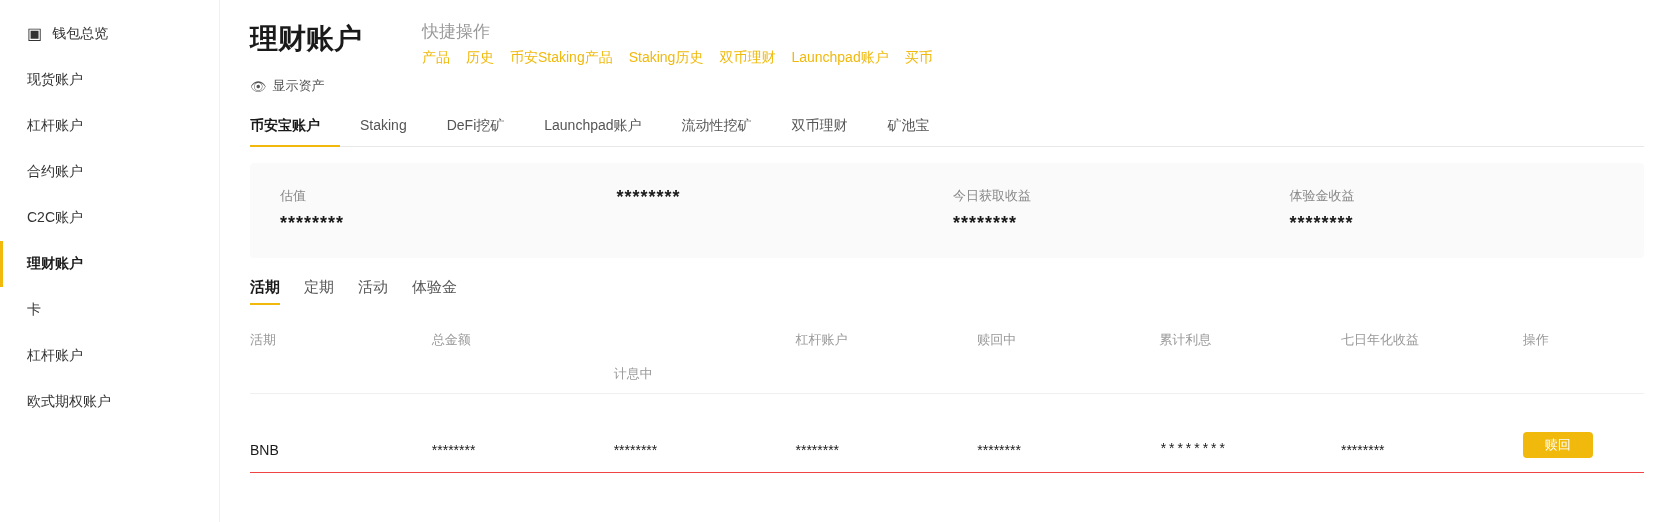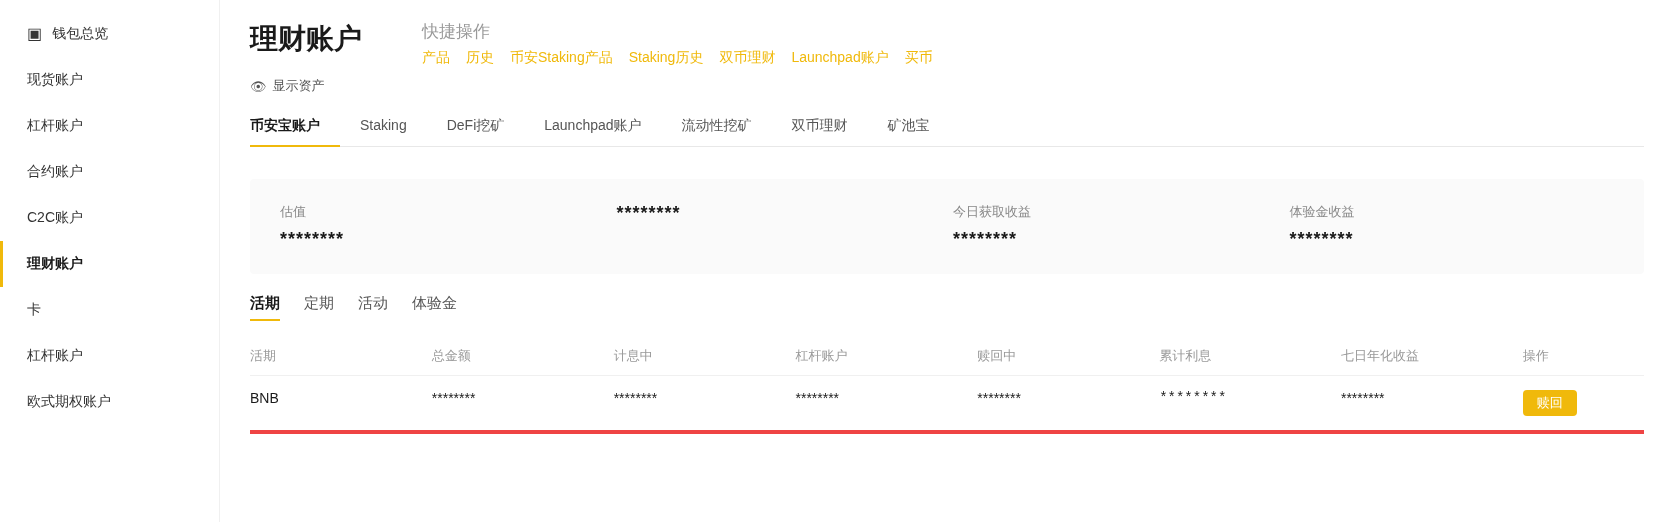--- a/index.html
+++ b/index.html
@@ -89,21 +89,21 @@
       cursor: pointer;
       margin-top: 4px;
     }
     .eye-icon { color: #555; }
 
     
     .tabs {
       display: flex;
       gap: 0;
       border-bottom: 1px solid #e8e8e8;
-      margin-bottom: 32px;
+      margin-bottom: 16px;
     }
     .tab {
       padding: 10px 20px;
       cursor: pointer;
       font-size: 14px;
       color: #555;
       border-bottom: 2px solid transparent;
       margin-bottom: -1px;
     }
     .tab.active {
@@ -165,39 +165,39 @@
     .table-header {
       display: flex;
       padding: 10px 0;
       border-bottom: 1px solid #f0f0f0;
       color: #999;
       font-size: 13px;
     }
     .table-row {
       display: flex;
       padding: 14px 0;
-      border-bottom: 4px solid #ef4444;
-      align-items: flex-start;
+      border-bottom: 1px solid #ef4444;
+      align-items: flex-end;
       font-size: 14px;
     }
     .col-name { flex: 1.2; }
     .col-total { flex: 1.2; }
-    .col-accruing { flex: 1.2; }
+    .col-accruing { flex: 1.2; margin-top: 34px; }
     .col-today { flex: 1.2; }
     .col-redeeming { flex: 1.2; }
     .col-accumulated { flex: 1.2; font-family: Liberation Mono, monospace; }
     .col-7day { flex: 1.2; }
     .col-action { flex: 0.8; }
 
     .redeem-btn {
       background: #f0b90b;
       color: #fff;
       border: none;
       border-radius: 4px;
-      padding: 4px 14px;
+      padding: 4px 22px;
       font-size: 13px;
       cursor: pointer;
       font-family: inherit;
     }
 
     .header-top {
       display: flex;
       align-items: flex-start;
       gap: 30px;
     }

